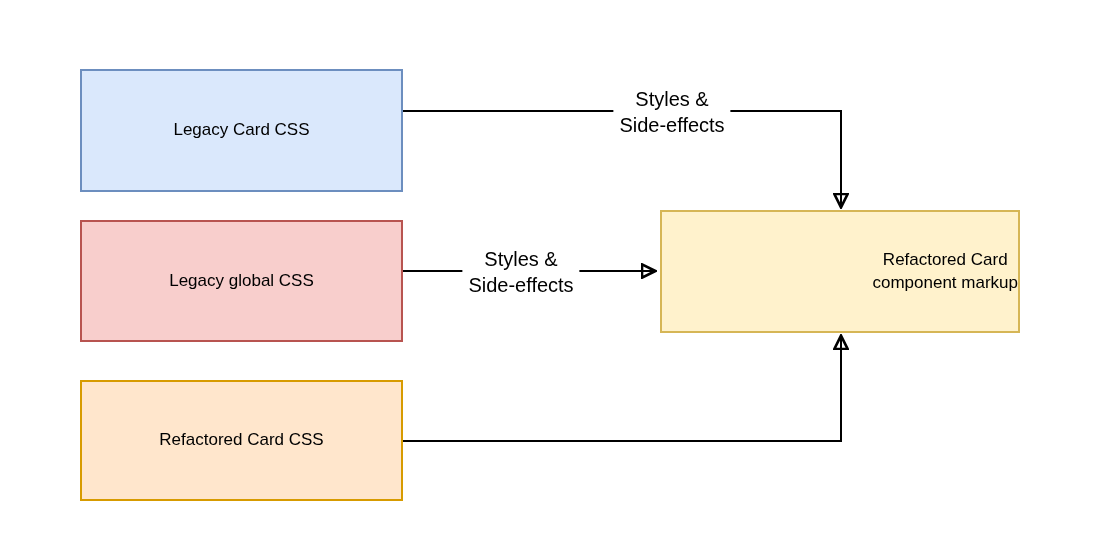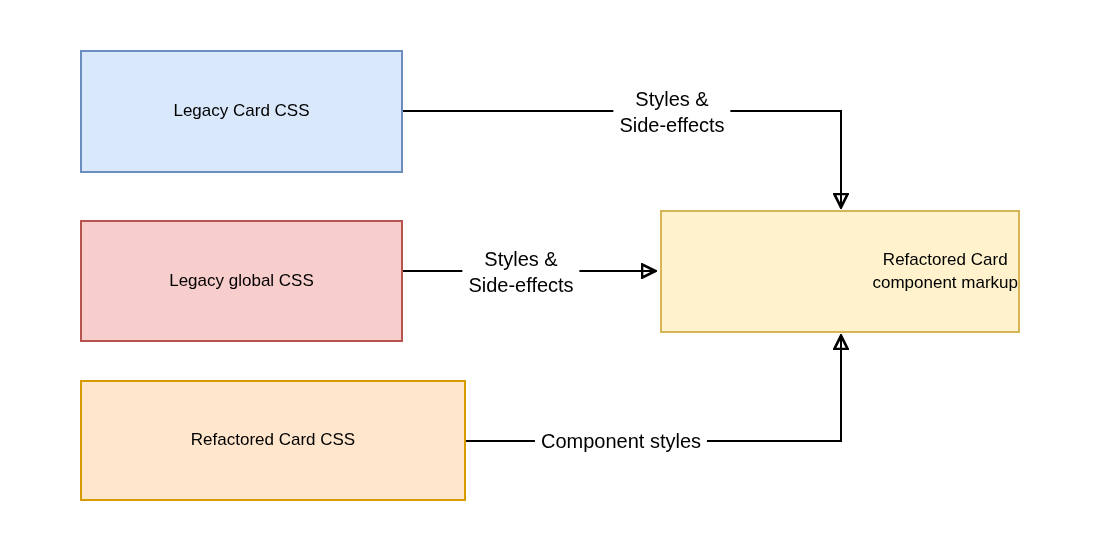--- a/index.html
+++ b/index.html
@@ -35,21 +35,21 @@
     align-items: center;
     justify-content: center;
     text-align: center;
     font-size: 17px;
     line-height: 1.3;
     color: #000000;
     white-space: pre-line;
   }
   .node-legacy-card    { left: 80px;  top: 50px;  width: 323px; height: 123px; }
   .node-legacy-global  { left: 80px;  top: 220px; width: 323px; height: 122px; }
-  .node-refactored-css { left: 80px;  top: 380px; width: 386px; height: 121px; }
+  .node-refactored-css { left: 80px;  top: 380px; width: 323px; height: 121px; }
   .node-markup         { left: 660px; top: 210px; width: 360px; height: 123px; }
   .edge-label {
     position: absolute;
     transform: translate(-50%, -50%);
     background: #ffffff;
     padding: 1px 6px;
     font-size: 20px;
     line-height: 1.3;
     text-align: center;
     color: #000000;
@@ -68,21 +68,21 @@
     <defs>
       <marker id="arrowhead" viewBox="0 0 12 12" refX="10" refY="6" markerWidth="8" markerHeight="8" orient="auto-start-reverse">
         <path d="M1,1 L11,6 L1,11 Z" fill="#000000" stroke="none"></path>
       </marker>
     </defs>
     <path d="M403,111 L841,111 L841,206" marker-end="url(#arrowhead)"></path>
     <path d="M403,271 L654,271" marker-end="url(#arrowhead)"></path>
     <path d="M403,441 L841,441 L841,337" marker-end="url(#arrowhead)"></path>
   </svg>
 
-  <div class="node node-legacy-card" style="background-color: rgb(218, 232, 252); border-color: rgb(108, 142, 191);">
+  <div class="node node-legacy-card" style="background-color: rgb(218, 232, 252); border-color: rgb(108, 142, 191); margin-top: 19px;">
     <span>Legacy Card CSS</span>
   </div>
 
   <div class="node node-legacy-global" style="background-color: rgb(248, 206, 204); border-color: rgb(184, 84, 80);">
     <span>Legacy global CSS</span>
   </div>
 
   <div class="node node-refactored-css" style="background-color: rgb(255, 230, 204); border-color: rgb(215, 155, 0);">
     <span>Refactored Card CSS</span>
   </div>
@@ -91,15 +91,14 @@
     <span>Refactored Card
 component markup</span>
   </div>
 
   <div class="edge-label edge-label-top">Styles &amp;
 Side-effects</div>
 
   <div class="edge-label edge-label-middle">Styles &amp;
 Side-effects</div>
 
-  <div class="edge-label edge-label-bottom">Component styles</div>
 
 </div>
 
 </body></html>

